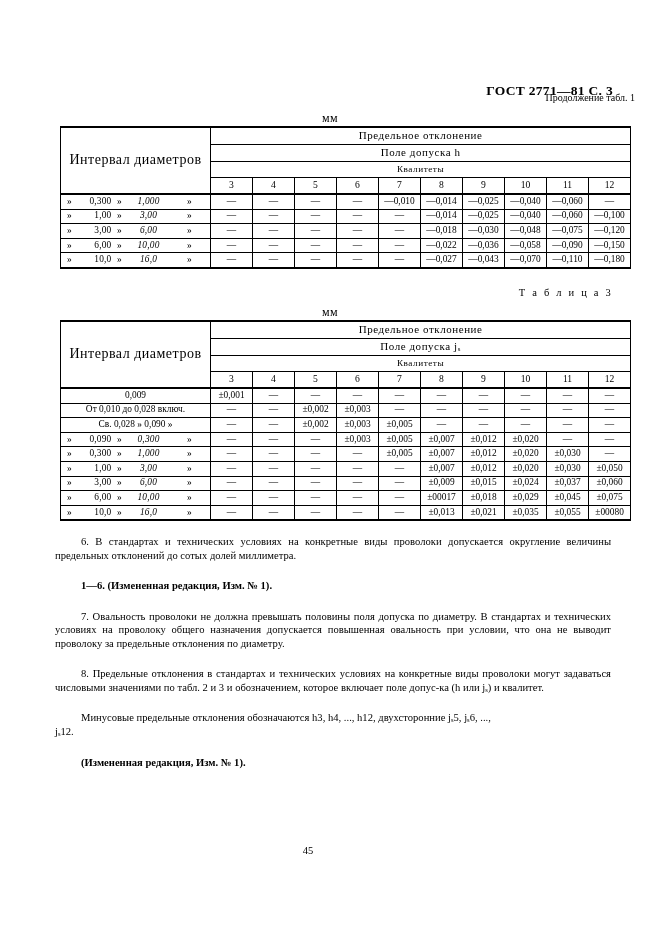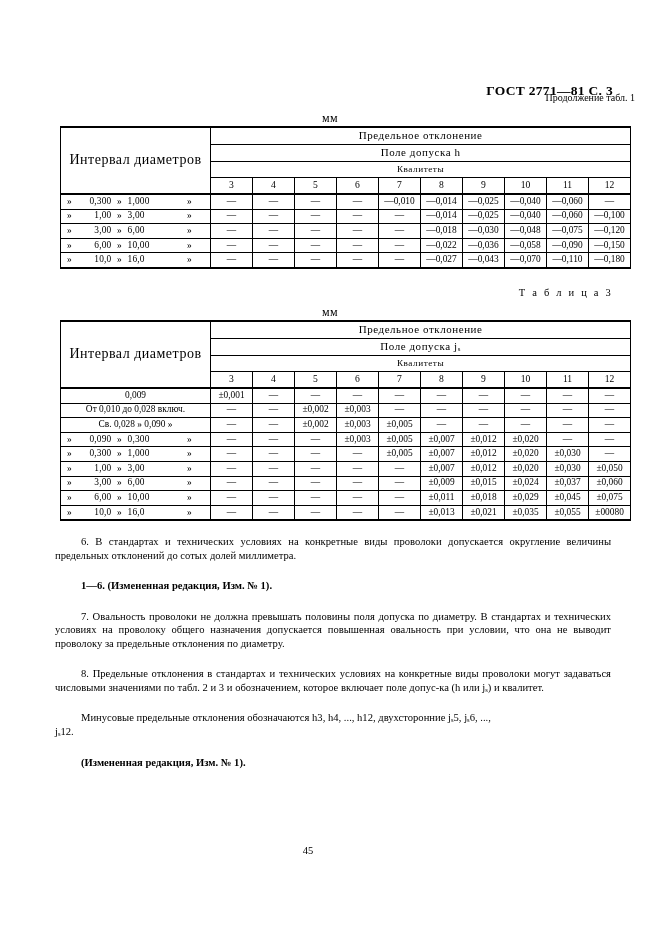--- a/index.html
+++ b/index.html
@@ -116,21 +116,21 @@
 
   
   .iv {
     display: inline-block;
     white-space: pre;
     font-size: 9.4px;
     letter-spacing: 0.2px;
   }
   .iv-a { display:inline-block; width: 34px; text-align: right; }
   .iv-b { display:inline-block; width: 16px; text-align: center; }
-  .iv-c { display:inline-block; width: 42px; text-align: left; }
+  .iv-c { display:inline-block; width: 42px; text-align: center; font-style: italic; }
   .iv-d { display:inline-block; width: 40px; text-align: center; }
   .iv-plain { display:inline-block; width: 140px; text-align: center; }
 
   sub { font-size: 0.62em; vertical-align: -0.18em; }
 
   
   .body-text {
     position: absolute;
     left: 55px;
     top: 518px;
@@ -405,21 +405,21 @@
           <td class="val-cell">±0,037</td>
           <td class="val-cell">±0,060</td>
         </tr>
         <tr>
           <td class="interval-cell"><span class="iv"><span class="iv-b">»</span><span class="iv-a">6,00</span><span class="iv-b">»</span><span class="iv-c">10,00</span><span class="iv-d">»</span></span></td>
           <td class="val-cell">—</td>
           <td class="val-cell">—</td>
           <td class="val-cell">—</td>
           <td class="val-cell">—</td>
           <td class="val-cell">—</td>
-          <td class="val-cell">±0,011</td>
+          <td class="val-cell">±00017</td>
           <td class="val-cell">±0,018</td>
           <td class="val-cell">±0,029</td>
           <td class="val-cell">±0,045</td>
           <td class="val-cell">±0,075</td>
         </tr>
         <tr>
           <td class="interval-cell bot-rule"><span class="iv"><span class="iv-b">»</span><span class="iv-a">10,0</span><span class="iv-b">»</span><span class="iv-c">16,0</span><span class="iv-d">»</span></span></td>
           <td class="val-cell bot-rule">—</td>
           <td class="val-cell bot-rule">—</td>
           <td class="val-cell bot-rule">—</td>

